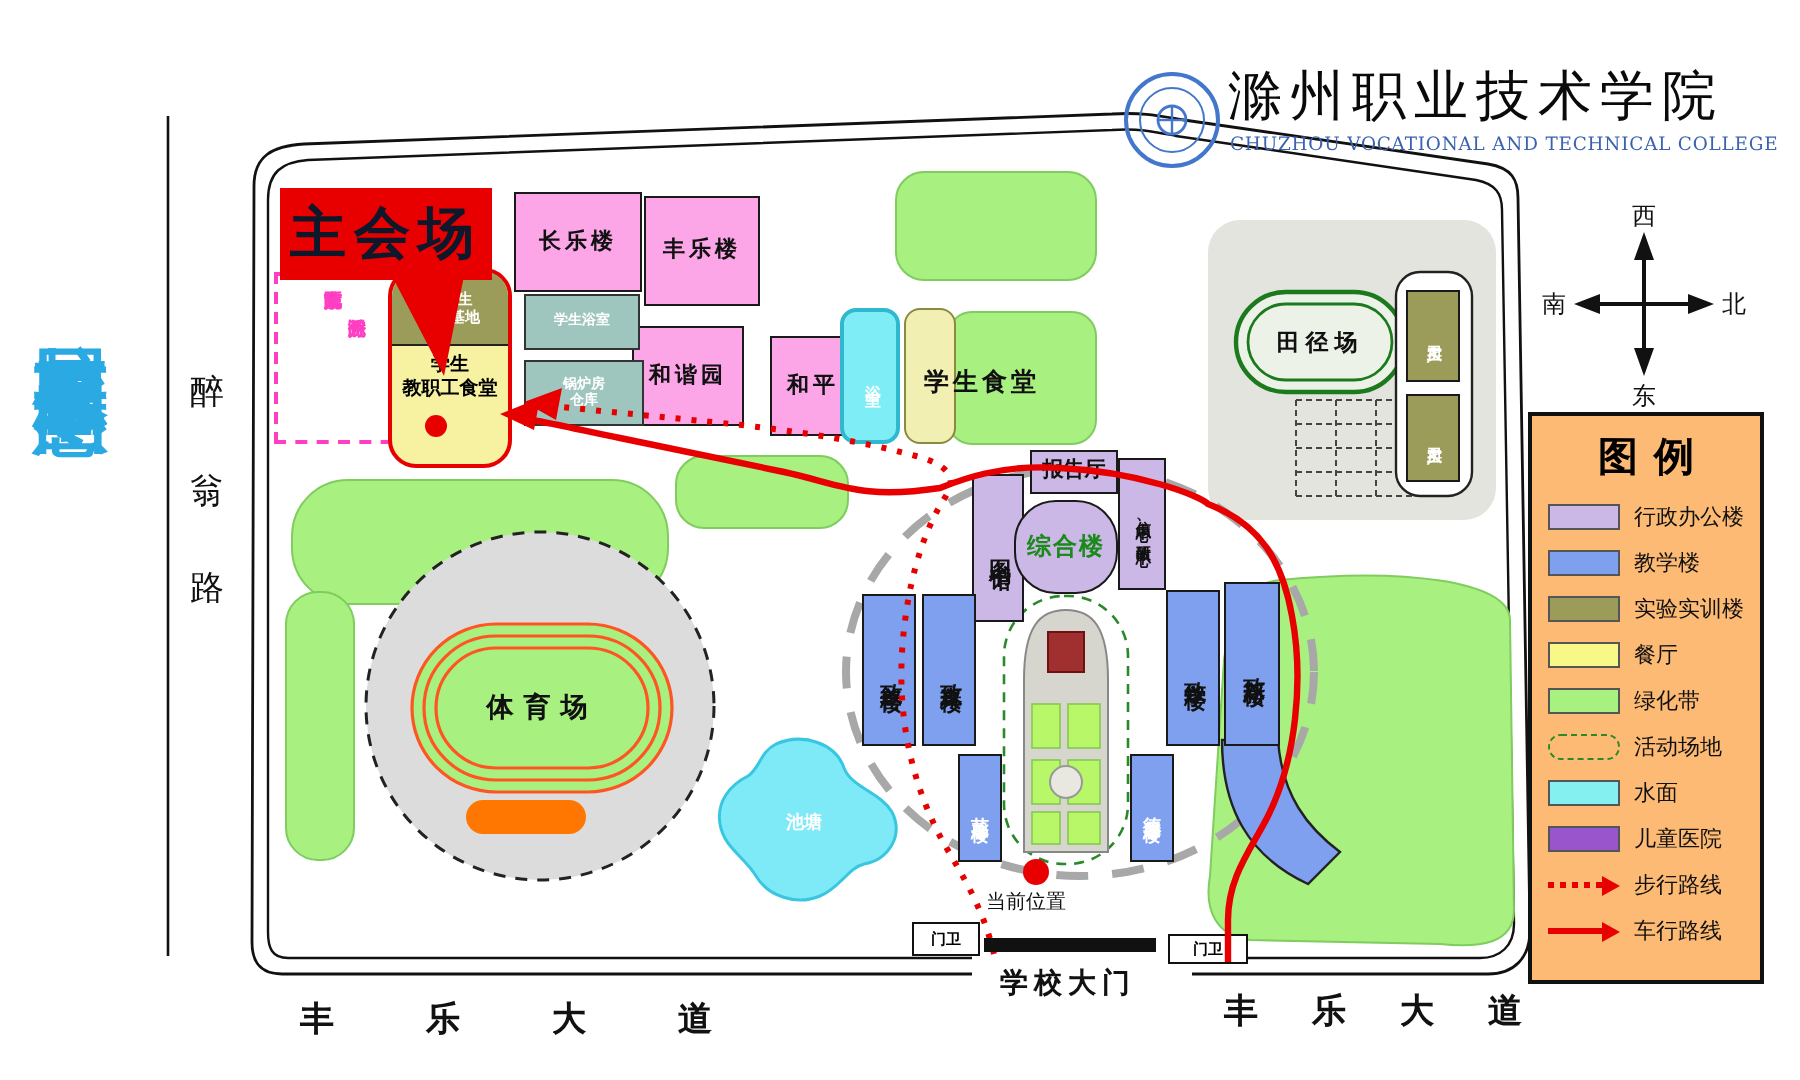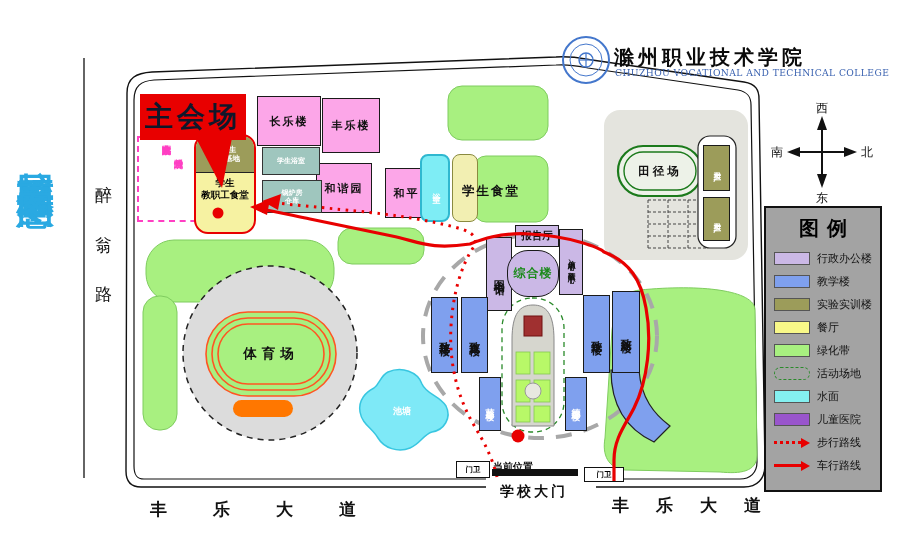--- a/index.html
+++ b/index.html
@@ -16,40 +16,40 @@
   .blue{background:#7FA0EE;}
   .khaki{background:#9C9C5A;color:#fff;}
   .teal{background:#9FC6BE;color:#fff;border-color:#333;}
   .cyanb{background:#7EEDF5;border:2px solid #2FB8D0;border-radius:8px;color:#fff;}
   .beigeb{background:#F2EFB2;border:1.3px solid #8A8A40;border-radius:8px;}
   .txt{position:absolute;color:#111;z-index:2;}
   #map-title{position:absolute;left:10px;top:142px;writing-mode:vertical-rl;text-orientation:upright;
      font-size:37px;font-weight:bold;color:#2AA9E2;letter-spacing:3px;z-index:2;}
   #west-road-label{position:absolute;left:92px;top:172px;writing-mode:vertical-rl;text-orientation:upright;
      font-size:17px;letter-spacing:50px;color:#111;z-index:2;}
-  #college-name{position:absolute;left:614px;top:44px;width:276px;font-family:"DejaVu Serif",serif;
-     font-weight:bold;font-size:20px;letter-spacing:4px;color:#0a0a0a;z-index:2;}
+  #college-name{position:absolute;left:614px;top:30px;width:276px;font-family:"DejaVu Serif",serif;
+     font-weight:normal;font-size:27px;letter-spacing:4px;color:#0a0a0a;z-index:2;}
   #college-name-en{position:absolute;left:615px;top:67px;width:276px;font-family:"DejaVu Serif",serif;
      font-size:9.2px;letter-spacing:.4px;color:#3A62B0;z-index:2;}
   #main-venue{position:absolute;left:140px;top:94px;width:106px;height:46px;background:#E80000;
      color:#0f172a;font-size:28px;font-weight:bold;letter-spacing:4px;display:flex;align-items:center;
      justify-content:center;z-index:4;}
   #hospital-box{position:absolute;left:137px;top:136px;width:66px;height:82px;border:2px dashed #FF3FC3;
      display:flex;flex-direction:row;justify-content:center;gap:3px;z-index:2;}
   #hospital-box span{writing-mode:vertical-rl;text-orientation:upright;color:#FF3FC3;font-size:9px;
      font-weight:bold;line-height:1;}
   #hospital-col2{padding-top:14px;}
   #canteen{position:absolute;left:194px;top:134px;width:58px;height:96px;border:2.5px solid #E80000;
      border-radius:14px;background:#F6F2A2;overflow:hidden;z-index:3;}
   #canteen .top{height:36px;background:#9C9C5A;border-bottom:1.2px solid #222;color:#fff;
      font-size:7.5px;font-weight:bold;display:flex;flex-direction:column;align-items:center;
      justify-content:center;line-height:1.2;}
   #canteen .bot{font-size:9.5px;font-weight:bold;text-align:center;margin-top:4px;line-height:1.25;}
   .legend{position:absolute;left:764px;top:206px;width:118px;height:286px;border:2.2px solid #111;
-     background:#a3a3a3;z-index:2;box-sizing:border-box;}
+     background:#fdba74;z-index:2;box-sizing:border-box;}
   .legend h3{font-size:20px;font-weight:bold;letter-spacing:8px;text-align:center;margin:7px 0 5px 8px;}
   .lrow{display:flex;align-items:center;height:23px;padding-left:8px;}
   .lrow .lab{font-size:11px;color:#111;}
   .sw{width:36px;height:13px;border:1px solid #555;margin-right:7px;flex:none;box-sizing:border-box;}
   .sw.dash{border:1.6px dashed #2A8A2A;border-radius:7px;background:none;height:13px;}
   .arr{width:36px;margin-right:7px;display:flex;align-items:center;flex:none;}
   .arr .ln{flex:1;height:0;}
   .arr .ln.dot{border-top:3px dotted #E80000;}
   .arr .ln.sol{height:3px;background:#E80000;border:none;}
   .arr .hd{width:0;height:0;border-left:9px solid #E80000;border-top:5px solid transparent;
@@ -199,21 +199,21 @@
   <div class="b blue v" style="left:583px;top:295px;width:27px;height:78px;font-size:11px;">致学楼</div>
   <div class="b blue v" style="left:612px;top:291px;width:28px;height:82px;font-size:11px;">致新楼</div>
   <div class="b blue v" style="left:479px;top:377px;width:22px;height:54px;font-size:9px;color:#fff;">艺馨楼</div>
   <div class="b blue v" style="left:565px;top:377px;width:22px;height:54px;font-size:9px;color:#fff;">德馨楼</div>
 
   <div class="b khaki v" style="left:703px;top:145px;width:27px;height:46px;font-size:7.5px;letter-spacing:1px;">实习工厂</div>
   <div class="b khaki v" style="left:703px;top:197px;width:27px;height:44px;font-size:7.5px;letter-spacing:1px;">实习工厂</div>
 
   <div class="guard" style="left:456px;top:461px;width:34px;height:17px;">门卫</div>
   <div class="guard" style="left:584px;top:467px;width:40px;height:15px;">门卫</div>
-  <div class="txt" style="left:493px;top:460px;font-size:10px;font-weight:bold;">当前位置</div>
+  <div class="txt" style="left:493px;top:444px;font-size:10px;font-weight:normal;">当前位置</div>
   <div class="txt" style="left:500px;top:483px;font-size:14px;font-weight:bold;letter-spacing:3px;">学校大门</div>
 
   <div class="txt" style="left:150px;top:498px;font-size:17px;font-weight:bold;letter-spacing:46px;white-space:nowrap;">丰乐大道</div>
   <div class="txt" style="left:612px;top:494px;font-size:17px;font-weight:bold;letter-spacing:27px;white-space:nowrap;">丰乐大道</div>
 
   <div class="legend">
     <h3>图例</h3>
     <div>
         <div class="lrow">
           <span class="sw" style="background: rgb(203, 184, 230);"></span>

